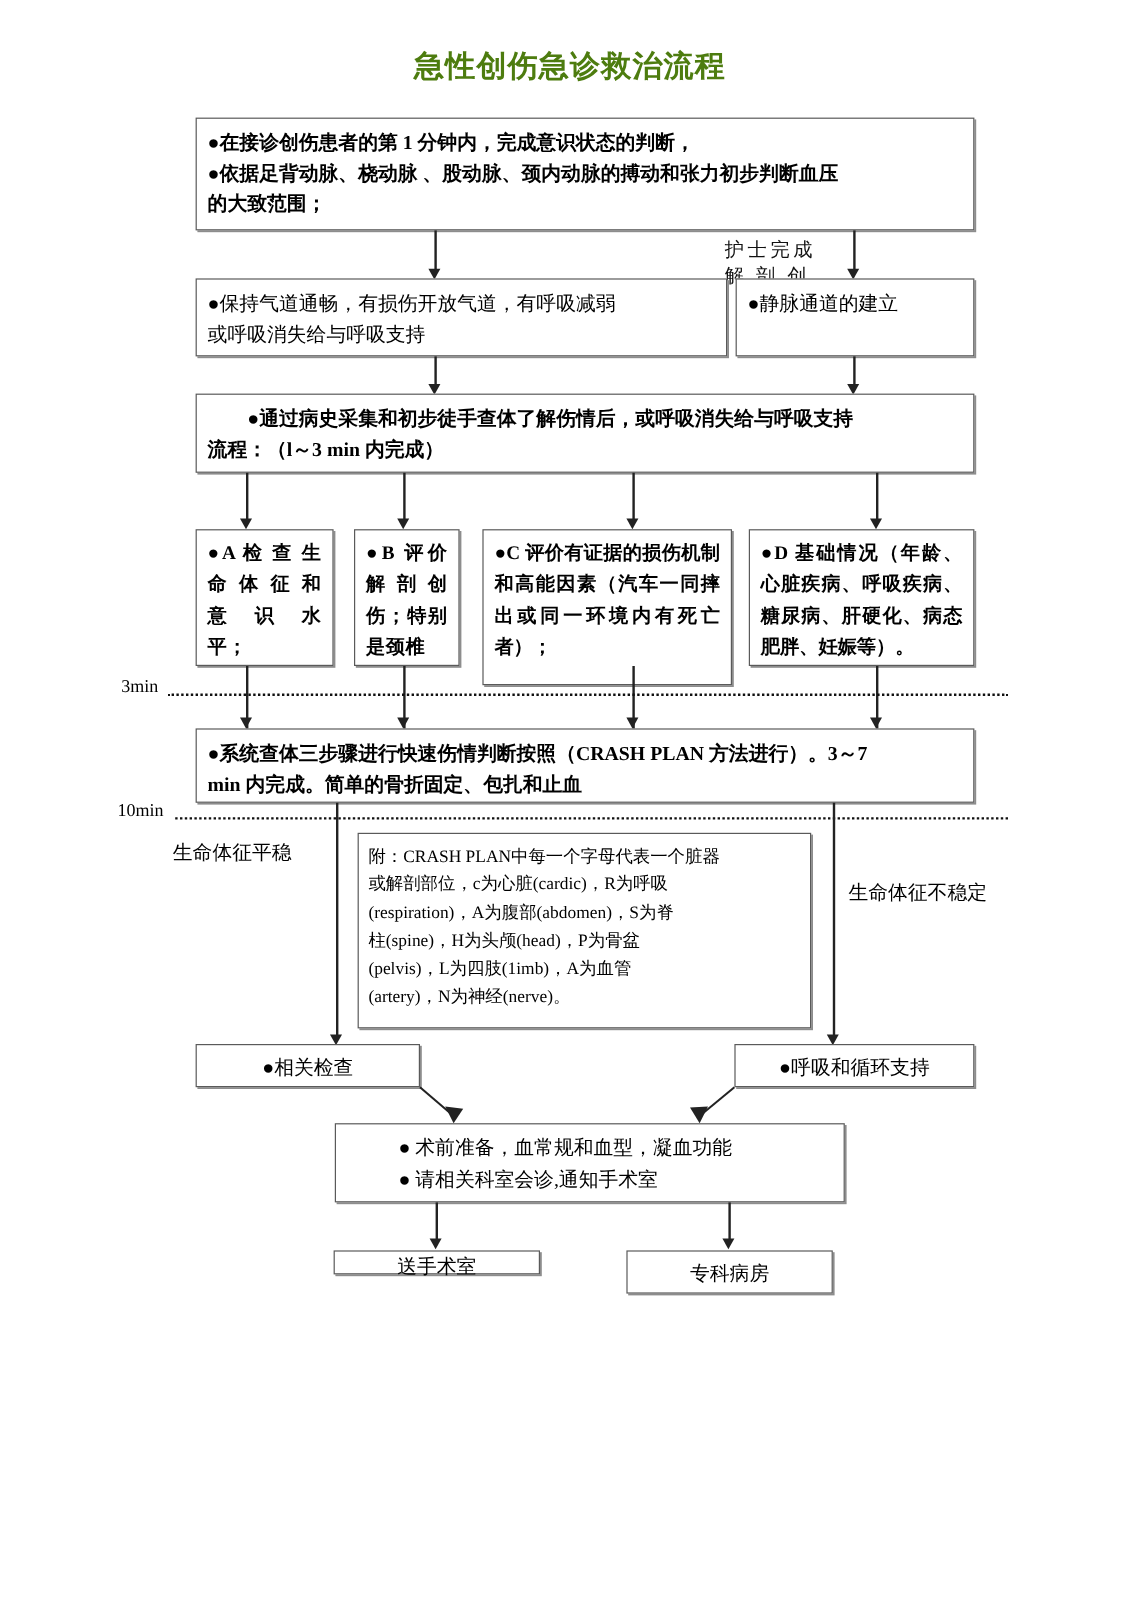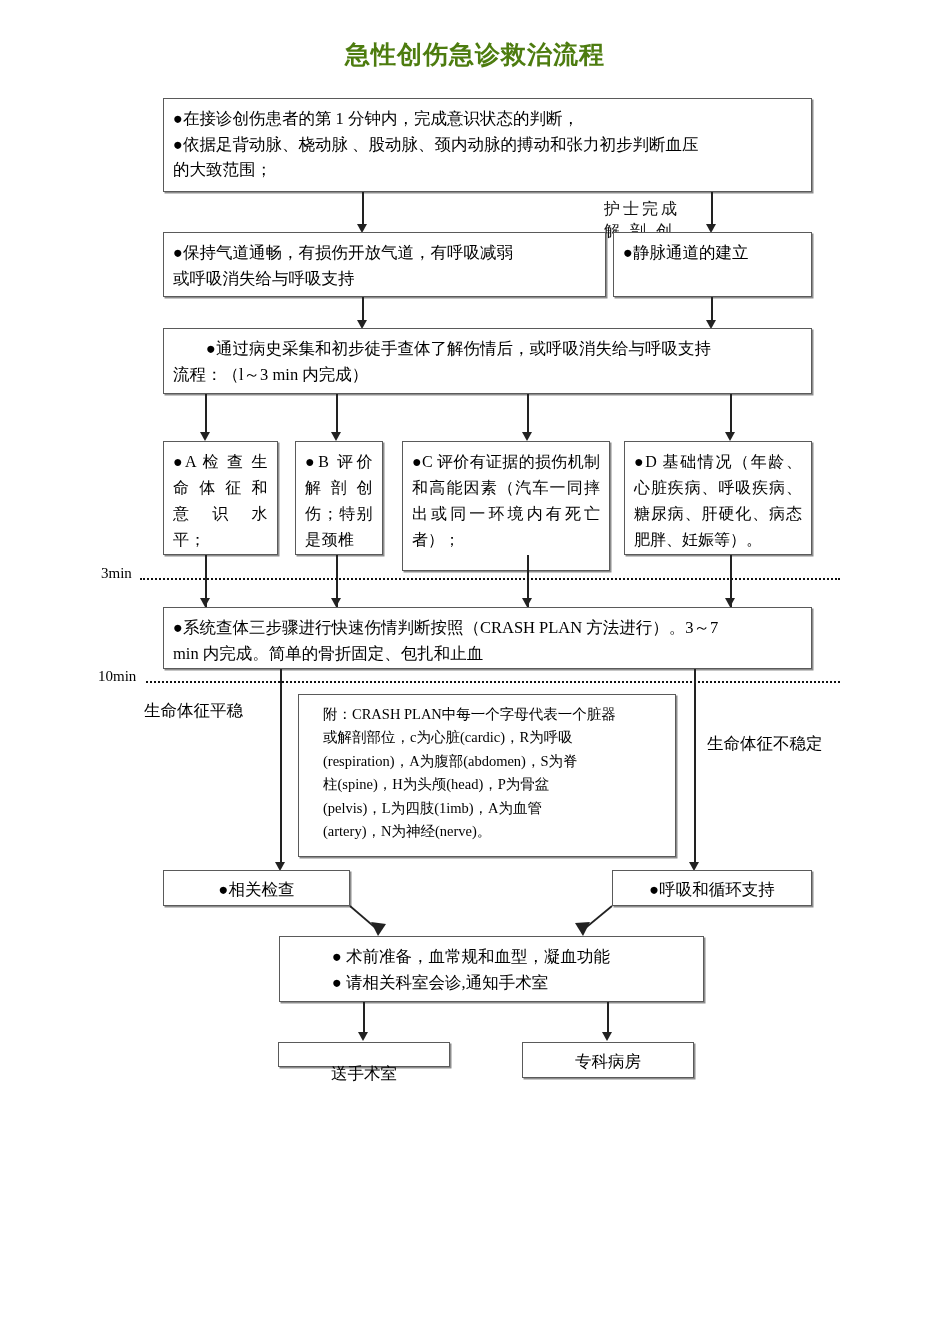--- a/index.html
+++ b/index.html
@@ -39,21 +39,21 @@
     background: #fff;
     font-size: 16.5px;
     line-height: 1.55;
     padding: 7px 9px 5px 9px;
   }
   .box.shadowed {
     border: 1px solid #5a5a5a;
     box-shadow: 1.5px 1.5px 0 0 #8d8d8d;
   }
   .box p { margin: 0; }
-  .justified { text-align: justify; text-align-last: left; }
+  .justified { text-align: justify; text-align-last: left; font-weight: bold; }
 
   
   .spread { letter-spacing: 0.5px; }
 
   .center { text-align: center; }
 
   
   .vline {
     background: #222;
     width: 1.6px;
@@ -81,21 +81,21 @@
   }
 
   
   .notebox {
     box-sizing: border-box;
     border: 1px solid #5a5a5a;
     box-shadow: 1.5px 1.5px 0 0 #8d8d8d;
     background: #fff;
     font-size: 14.5px;
     line-height: 1.62;
-    padding: 8px 10px 6px 24px;
+    padding: 8px 10px 6px 8px;
     font-family: "Liberation Serif", serif;
   }
   .notebox p { margin: 0; }
 
   .overlaytext {
     font-size: 16px;
     letter-spacing: 3px;
     line-height: 1.35;
     color: #111;
     white-space: nowrap;
@@ -238,21 +238,21 @@
     <p>●  术前准备，血常规和血型，凝血功能</p>
     <p>●  请相关科室会诊,通知手术室</p>
   </div>
 
   <div class="abs vline" style="left:363px; top:1002px; height:33px;"></div>
   <div class="abs arrowhead" style="left:358.3px; top:1032px;"></div>
 
   <div class="abs vline" style="left:607px; top:1002px; height:33px;"></div>
   <div class="abs arrowhead" style="left:602.3px; top:1032px;"></div>
 
-  <div class="abs box shadowed center" style="left:278px; top:1042px; width:172px; height:20px; padding-top:18px;">
+  <div class="abs box shadowed center" style="left:278px; top:1042px; width:172px; height:20px; padding-top:0;">
     <p>送手术室</p>
   </div>
 
   <div class="abs box shadowed center" style="left:522px; top:1042px; width:172px; height:36px; padding-top:6px;">
     <p>专科病房</p>
   </div>
 
 </div>
 
 </body></html>

